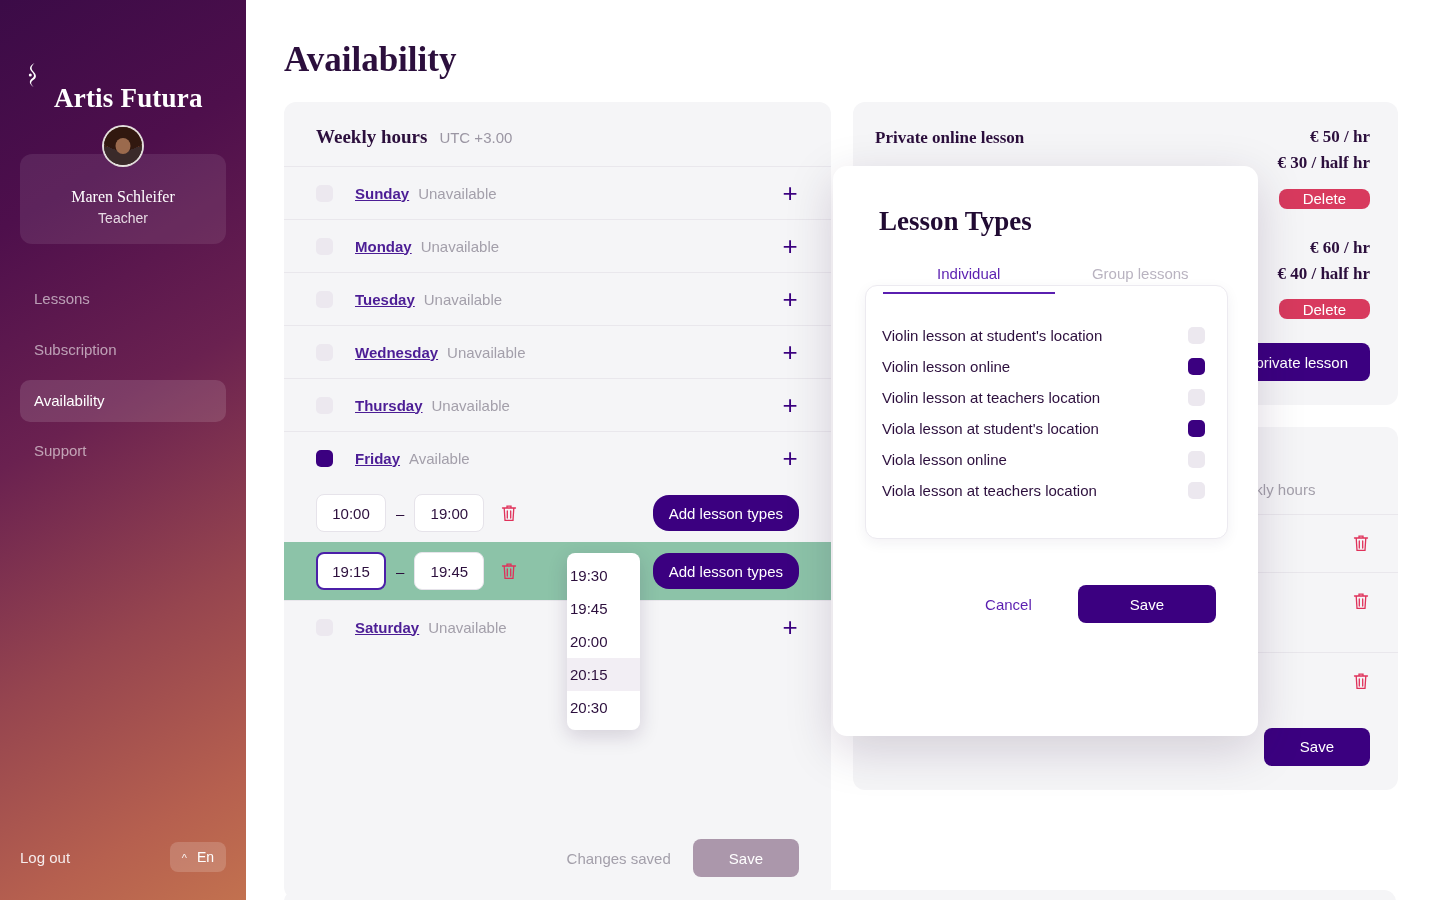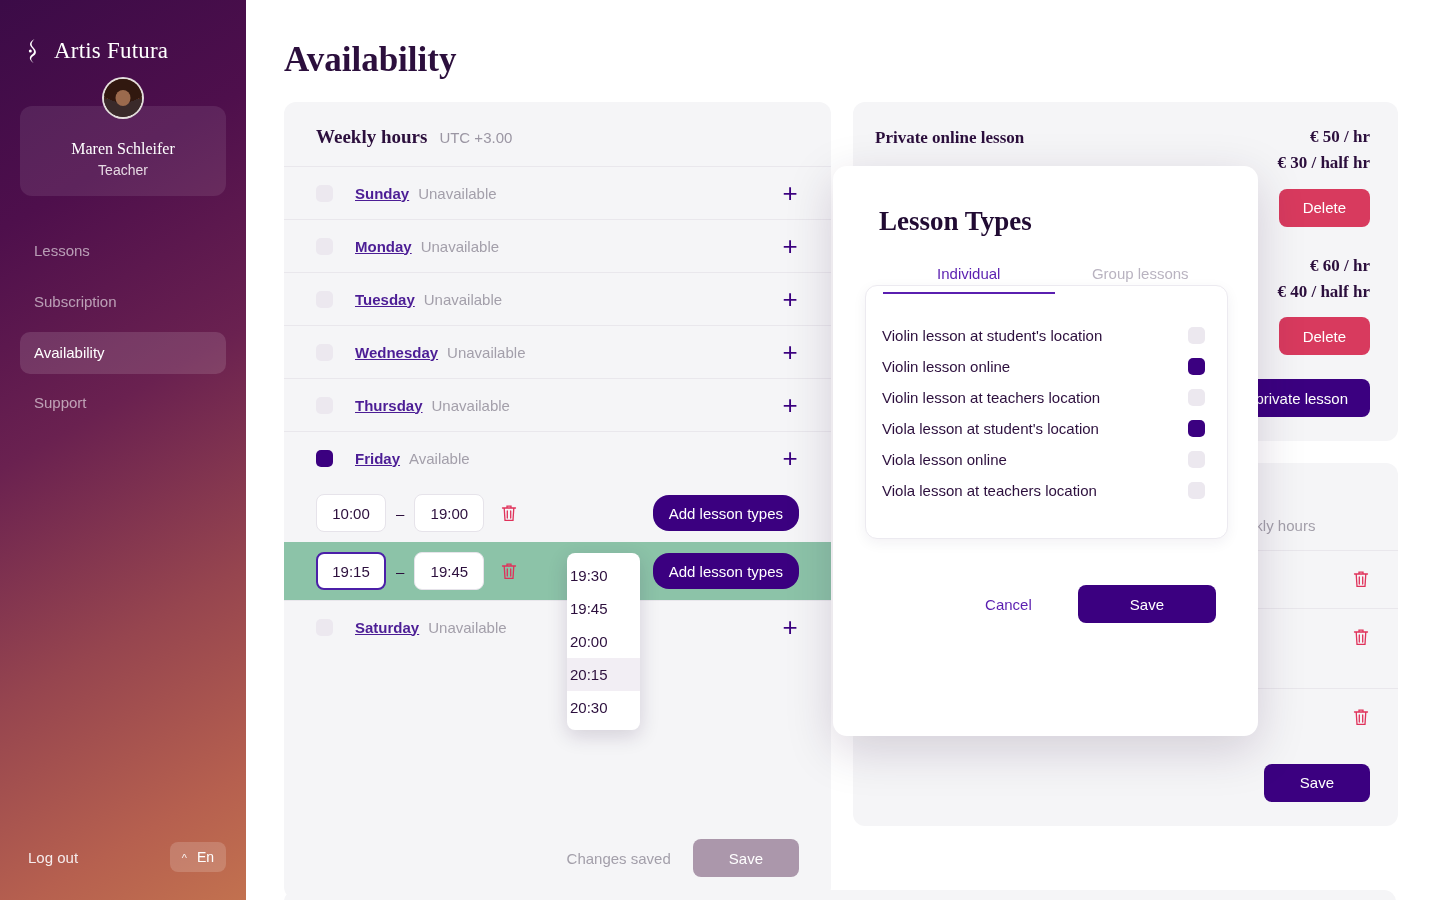--- a/index.html
+++ b/index.html
@@ -24,22 +24,23 @@
     display: flex; align-items: center; gap: 10px;
     padding: 36px 0 0 20px;
   }
   .brand-logo {
     width: 24px; height: 30px;
     display: flex; align-items: center; justify-content: center;
     color: #fff;
   }
   .brand-name {
     font-family: "Liberation Serif", serif;
-    font-size: 23px; font-weight: 400; letter-spacing: .2px;
+    font-size: 27px; font-weight: 700; letter-spacing: .2px;
     color: #ffffff;
+    margin-top: 47px;
   }
   .profile-card {
     margin: 40px 20px 0 20px;
     background: rgba(255,255,255,0.09);
     border-radius: 12px;
     padding: 34px 10px 18px 10px;
     text-align: center;
     position: relative;
   }
   .avatar {
@@ -72,21 +73,21 @@
     border-radius: 10px; margin-bottom: 8px;
     font-size: 15px; color: rgba(255,255,255,0.58);
     cursor: pointer; line-height: 1.25;
   }
   .nav-item.active {
     background: rgba(255,255,255,0.13);
     color: #ffffff;
   }
 
   .sidebar-footer {
-    position: absolute; left: 8px; right: 0; bottom: 28px;
+    position: absolute; left: 0; right: 0; bottom: 28px;
     display: flex; align-items: center; justify-content: space-between;
     padding: 0 20px;
   }
   .logout { font-size: 15px; color: #f6ecec; cursor: pointer; }
   .lang-pill {
     display: flex; align-items: center; gap: 10px;
     background: rgba(255,255,255,0.17);
     border-radius: 8px; padding: 7px 12px;
     font-size: 14px; color: #ffffff; cursor: pointer;
   }
@@ -197,21 +198,21 @@
     padding: 22px 28px 18px 22px;
   }
   .lesson-name { font-family: "Liberation Serif", serif; font-weight: 700; font-size: 17px; color: #2c0f3d; padding-top: 4px;}
   .price-col { text-align: right; }
   .price {
     font-family: "Liberation Serif", serif; font-weight: 700;
     font-size: 17px; color: #2c0f3d; line-height: 1.55;
   }
   .btn-delete {
     background: #d83a5e; color: #fff; border: none;
-    border-radius: 8px; height: 38px; padding: 0 24px;
+    border-radius: 8px; height: 20px; padding: 0 24px;
     margin-top: 12px; font-size: 15px; cursor: pointer;
     font-family: "Liberation Sans", sans-serif;
   }
   .btn-add-private {
     background: #3b0080; color: #fff; border: none;
     border-radius: 8px; height: 38px; padding: 0 22px;
     font-size: 15px; cursor: pointer; font-family: "Liberation Sans", sans-serif;
   }
   .lesson-foot { display:flex; justify-content: flex-end; padding: 6px 28px 24px 28px; }
 

